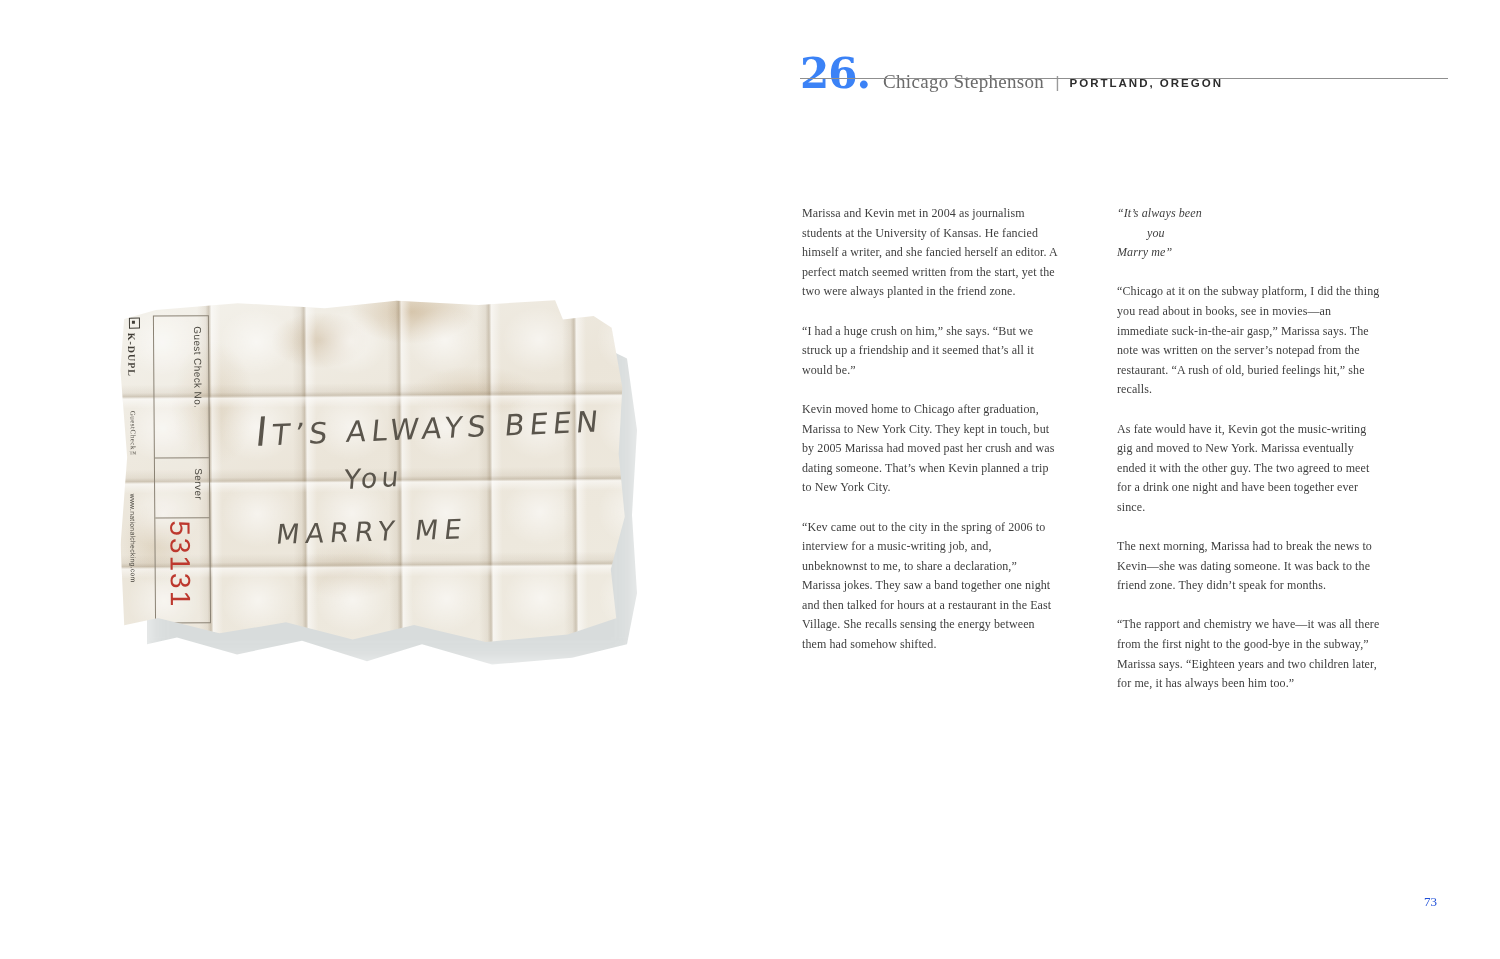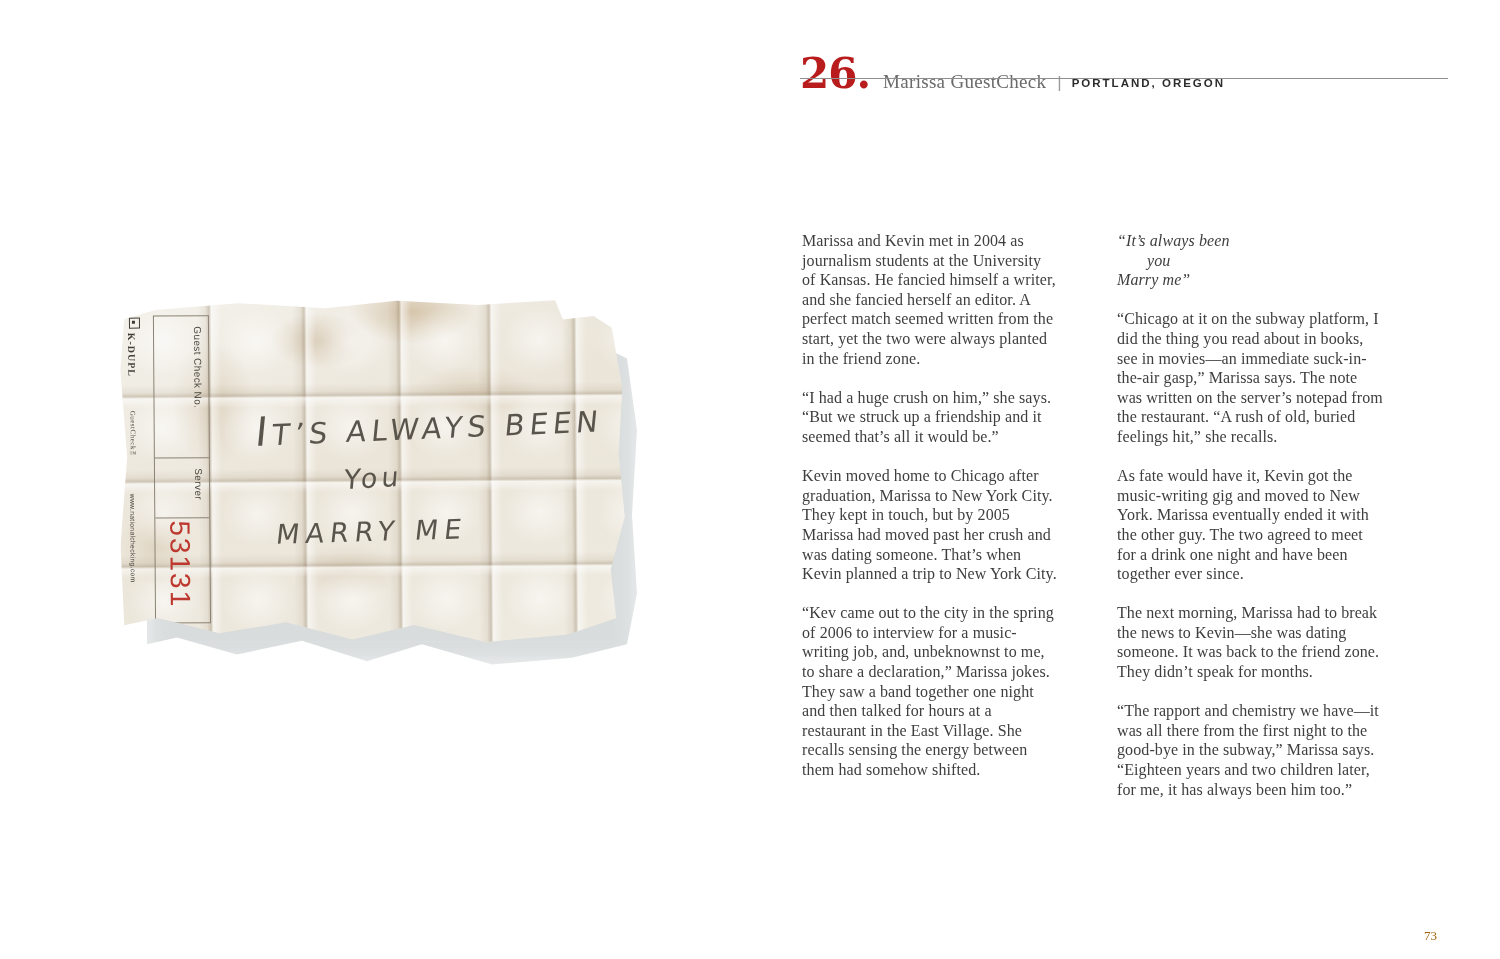--- a/index.html
+++ b/index.html
@@ -2,38 +2,38 @@
 <html><head>
 <meta charset="utf-8">
 <style>
   html,body{margin:0;padding:0;background:#ffffff;}
   .spread{position:relative;width:1500px;height:959px;background:#ffffff;overflow:hidden;
           font-family:"Liberation Serif",serif;}
 
   
   .header-row{position:absolute;left:800px;top:30px;width:648px;display:flex;align-items:baseline;}
   .chapter-num{font-family:"DejaVu Serif",serif;font-weight:700;font-size:42px;line-height:46px;
-               color:#b91c1c;letter-spacing:-1px;}
+               color:#3b82f6;letter-spacing:-1px;}
   .chapter-name{font-size:19px;color:#6a6a6a;margin-left:13px;letter-spacing:0.3px;}
   .header-pipe{color:#9a9a9a;font-size:17px;margin:0 10px 0 11px;font-family:"Liberation Sans",sans-serif;font-weight:300;}
   .chapter-loc{font-family:"Liberation Sans",sans-serif;font-weight:700;font-size:11.5px;
                letter-spacing:2px;color:#2c2c2c;position:relative;top:-1px;margin-top:48px;}
   .header-rule{position:absolute;left:800px;top:78px;width:648px;height:1px;background:#8f8f8f;}
 
   
-  .col{position:absolute;top:204px;font-size:16px;line-height:19.6px;color:#3e3e3e;
-       text-align:left;letter-spacing:0.1px;margin-top:27px;}
+  .col{position:absolute;top:204px;font-size:12px;line-height:19.6px;color:#3e3e3e;
+       text-align:left;letter-spacing:0.1px;}
   .col-1{left:802px;width:256px;}
   .col-2{left:1117px;width:266px;}
   .col p{margin:0 0 19.6px 0;}
   .opening-quote{font-style:italic;margin:0 0 19.6px 0;}
   .opening-quote .q-line{display:block;}
   .opening-quote .q-indent{padding-left:30px;}
 
-  .page-num{position:absolute;left:1424px;top:928px;font-size:13px;color:#a16207;}
+  .page-num{position:absolute;left:1424px;top:894px;font-size:13px;color:#1d4ed8;}
 
   
   .photo-area{position:absolute;left:116px;top:298px;width:512px;height:356px;}
   .note-shadow{position:absolute;left:26px;top:30px;width:500px;height:340px;background:#cfd4d4;
                filter:blur(13px);opacity:0.8;
                clip-path:polygon(2% 6%,24% 2%,55% 1%,86% 1%,97% 9%,99% 30%,98% 55%,99% 78%,97% 93%,
                                  86% 97%,70% 99%,56% 93%,45% 98%,32% 92%,19% 96%,7% 91%,1% 93%,1% 45%);}
   .note{position:absolute;left:0;top:0;width:512px;height:350px;transform:rotate(-0.4deg);
         background:
           radial-gradient(90px 46px at 58% 4%, rgba(189,160,118,0.50), rgba(189,160,118,0) 70%),
@@ -129,21 +129,21 @@
       </div>
 
       <div class="hw hw-1">IT’S ALWAYS BEEN</div>
       <div class="hw hw-2">You</div>
       <div class="hw hw-3">MARRY ME</div>
     </div>
   </div>
 
   <div class="header-row">
     <span class="chapter-num">26.</span>
-    <span class="chapter-name">Marissa GuestCheck</span>
+    <span class="chapter-name">Chicago Stephenson</span>
     <span class="header-pipe">|</span>
     <span class="chapter-loc">PORTLAND, OREGON</span>
   </div>
   <div class="header-rule"></div>
 
   <div class="col col-1">
     <p>Marissa and Kevin met in 2004 as journalism students at the University of Kansas. He fancied himself a writer, and she fancied herself an editor. A perfect match seemed written from the start, yet the two were always planted in the friend zone.</p>
     <p>“I had a huge crush on him,” she says. “But we struck up a friendship and it seemed that’s all it would be.”</p>
     <p>Kevin moved home to Chicago after graduation, Marissa to New York City. They kept in touch, but by 2005 Marissa had moved past her crush and was dating someone. That’s when Kevin planned a trip to New York City.</p>
     <p>“Kev came out to the city in the spring of 2006 to interview for a music-writing job, and, unbeknownst to me, to share a declaration,” Marissa jokes. They saw a band together one night and then talked for hours at a restaurant in the East Village. She recalls sensing the energy between them had somehow shifted.</p>

